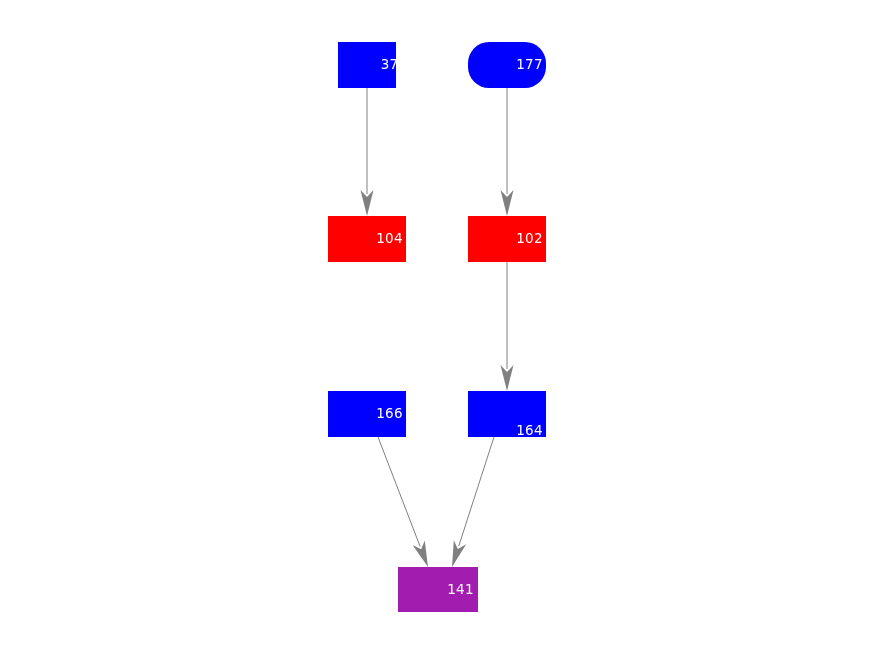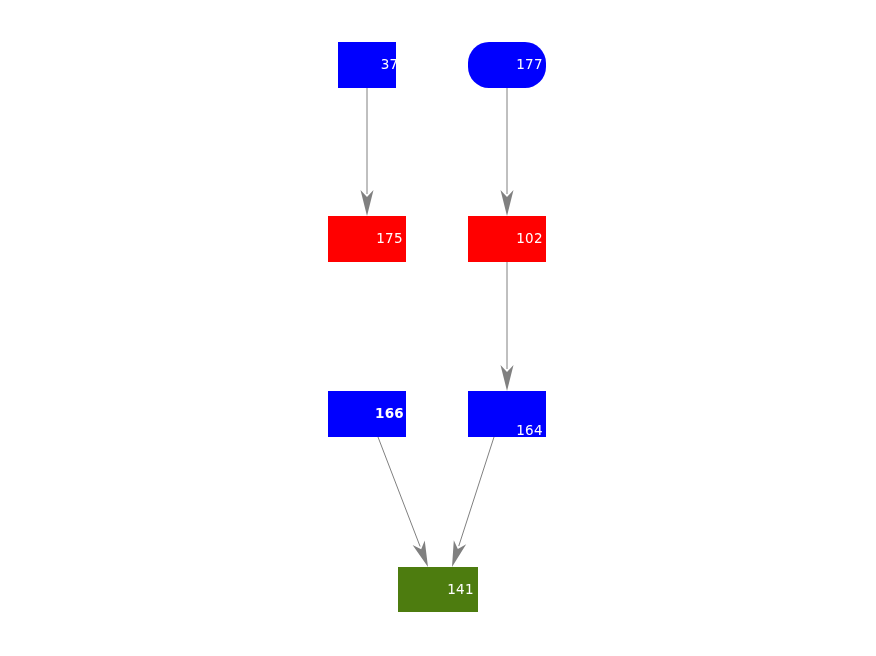--- a/index.html
+++ b/index.html
@@ -63,28 +63,28 @@
       <polygon points="452,567 453.8079840314662,540.2608677451575 457.84117917858316,548.9201596853378 466.1784010888667,544.2574640252407" fill="#808080"></polygon>
     </svg>
 
   <div class="node" style="left: 338px; top: 42px; width: 58px; height: 46px; background: rgb(0, 0, 255); color: rgb(255, 255, 255);">
     <span class="node-label">37</span>
   </div>
   <div class="node" style="left: 468px; top: 42px; width: 78px; height: 46px; background: rgb(0, 0, 255); color: rgb(255, 255, 255); border-radius: 21px;">
     <span class="node-label">177</span>
   </div>
   <div class="node" style="left: 328px; top: 216px; width: 78px; height: 46px; background: rgb(255, 0, 0); color: rgb(255, 255, 255);">
-    <span class="node-label">175</span>
+    <span class="node-label">104</span>
   </div>
   <div class="node" style="left: 468px; top: 216px; width: 78px; height: 46px; background: rgb(255, 0, 0); color: rgb(255, 255, 255);">
     <span class="node-label">102</span>
   </div>
-  <div class="node" style="left: 328px; top: 391px; width: 78px; height: 46px; background: rgb(0, 0, 255); color: rgb(255, 255, 255); font-weight: bold;">
+  <div class="node" style="left: 328px; top: 391px; width: 78px; height: 46px; background: rgb(0, 0, 255); color: rgb(255, 255, 255);">
     <span class="node-label">166</span>
   </div>
   <div class="node" style="left: 468px; top: 391px; width: 78px; height: 46px; background: rgb(0, 0, 255); color: rgb(255, 255, 255); align-items: flex-end;">
     <span class="node-label">164</span>
   </div>
-  <div class="node" style="left: 398px; top: 567px; width: 80px; height: 45px; background: #4d7c0f; color: rgb(255, 255, 255);">
+  <div class="node" style="left: 398px; top: 567px; width: 80px; height: 45px; background: #a21caf; color: rgb(255, 255, 255);">
     <span class="node-label">141</span>
   </div>
 
 </div>
 
 </body></html>

